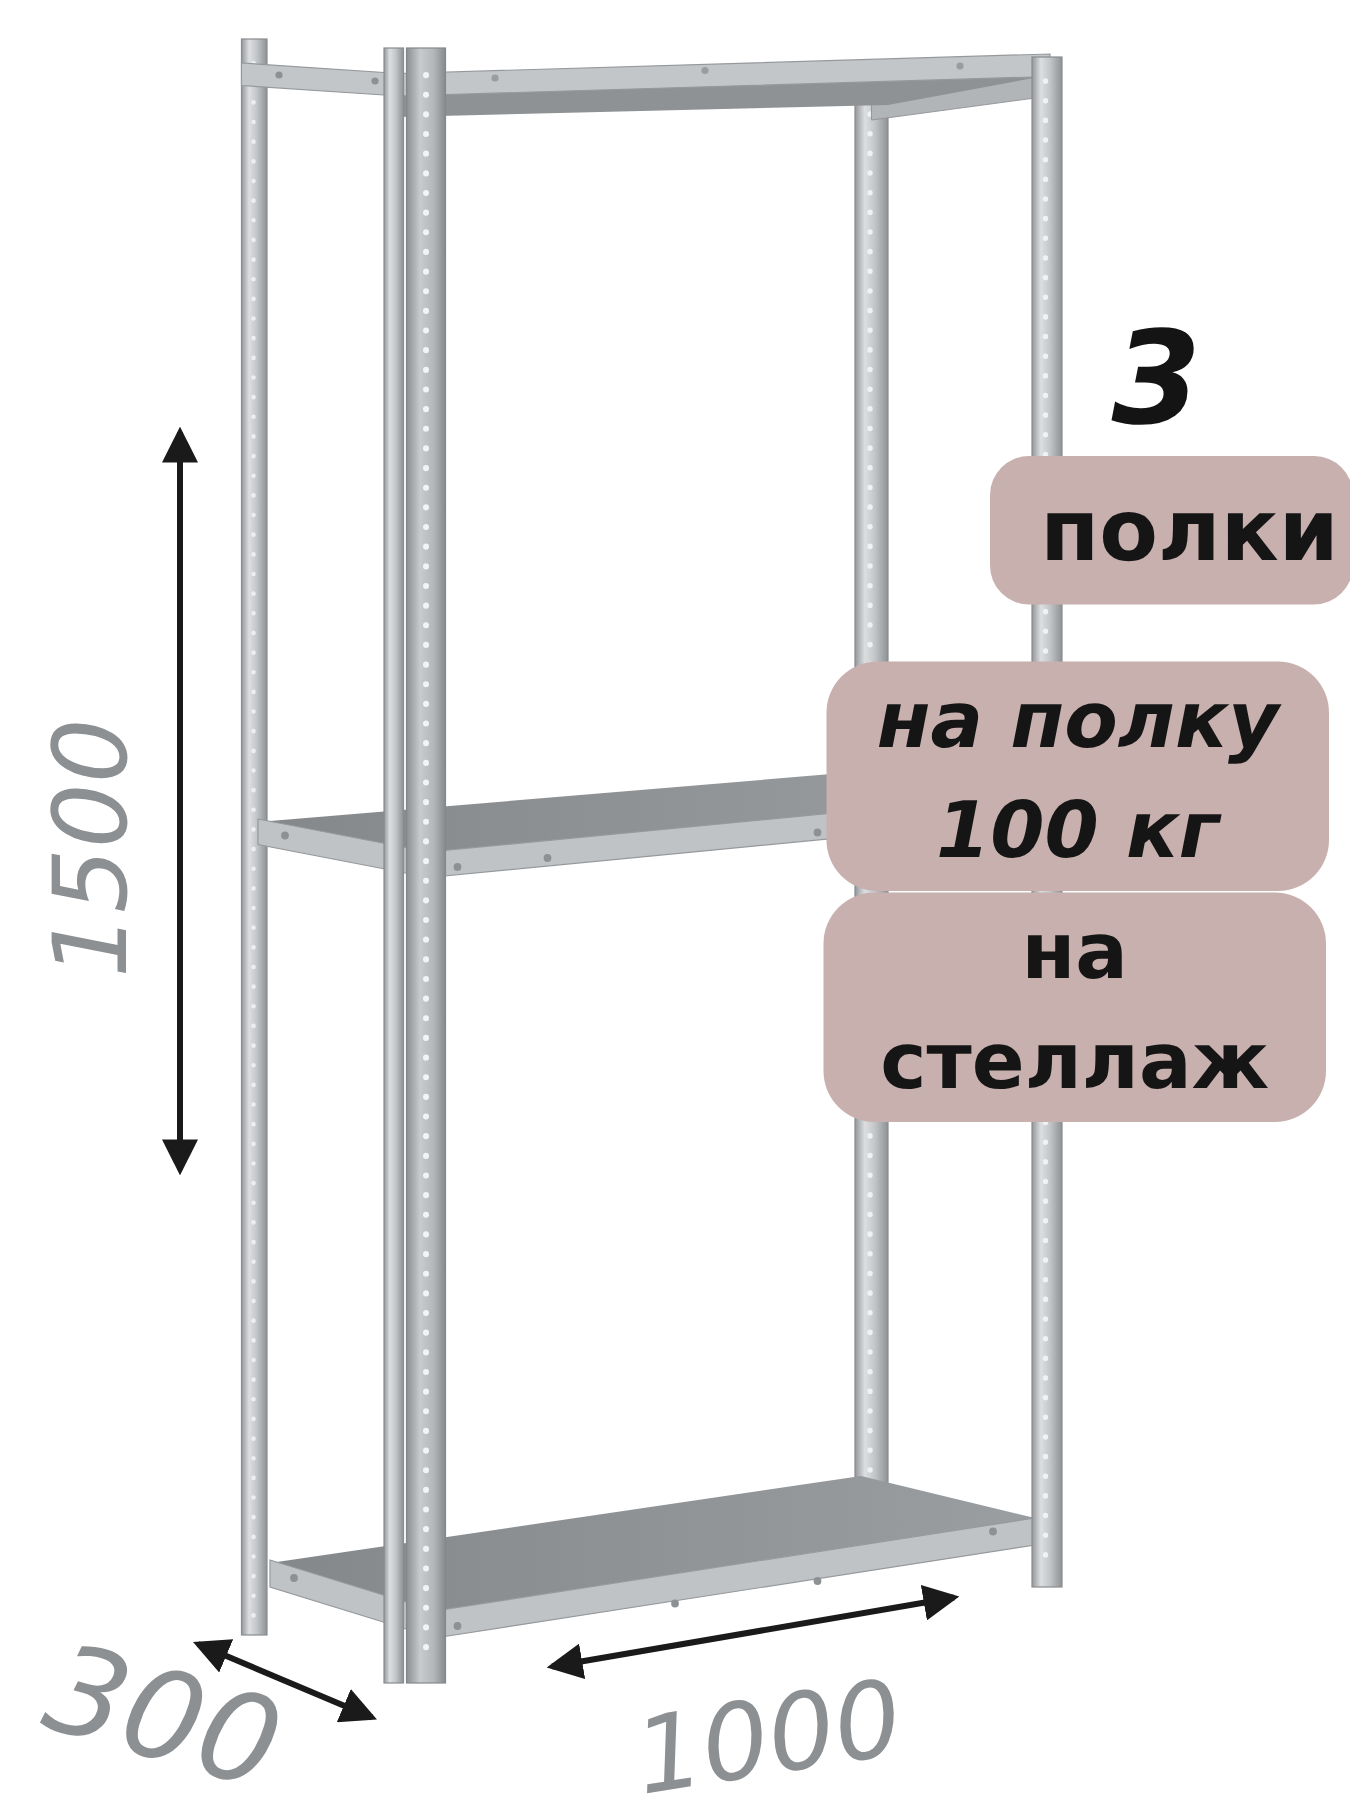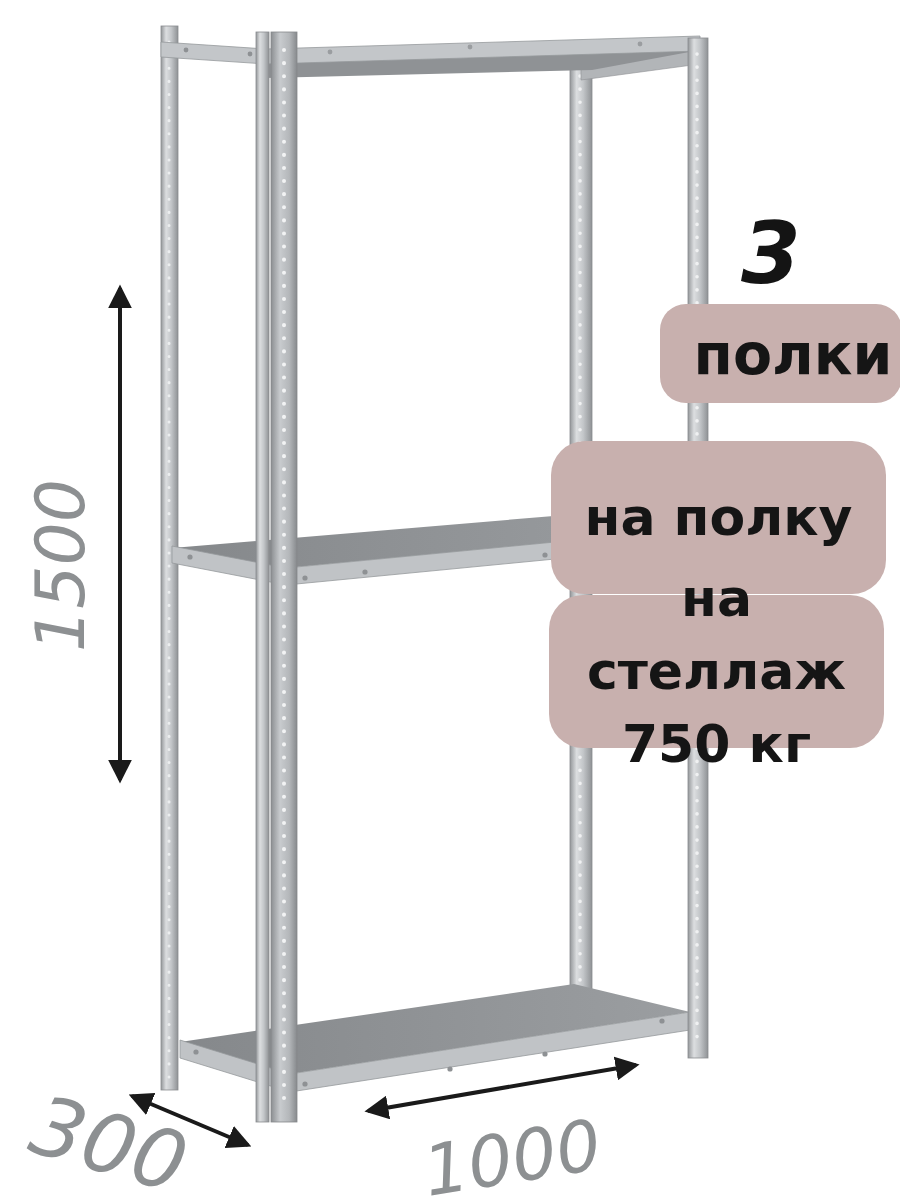--- a/index.html
+++ b/index.html
@@ -38,21 +38,21 @@
     border-radius: 26px;
     font-size: 57px;
     padding-left: 24px;
   }
   .badge-two-line {
     width: 335px; height: 153px;
     border-radius: 34px;
     font-size: 52px;
     line-height: 1.4;
   }
-  .badge-shelf-load { left: 551px; top: 441px; }
+  .badge-shelf-load { left: 551px; top: 441px; font-style: italic; }
   .badge-rack-load  { left: 549px; top: 595px; }
 
   .dim-label {
     fill: #8d9092;
     font-style: italic;
     font-weight: 500;
   }
 </style>
 </head>
 <body>
@@ -148,20 +148,20 @@
   </svg>
 
   <div class="count-number">3</div>
 
   <div class="badge badge-count">
     <span>полки</span>
   </div>
 
   <div class="badge badge-two-line badge-shelf-load">
     <span>на полку</span>
+    <span>100 кг</span>
   </div>
 
   <div class="badge badge-two-line badge-rack-load">
     <span>на стеллаж</span>
-    <span>750 кг</span>
   </div>
 
 </div>
 
 </body></html>

